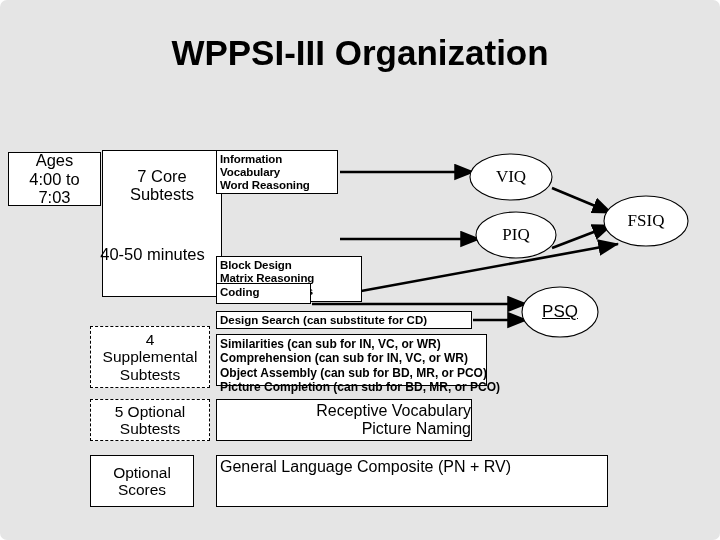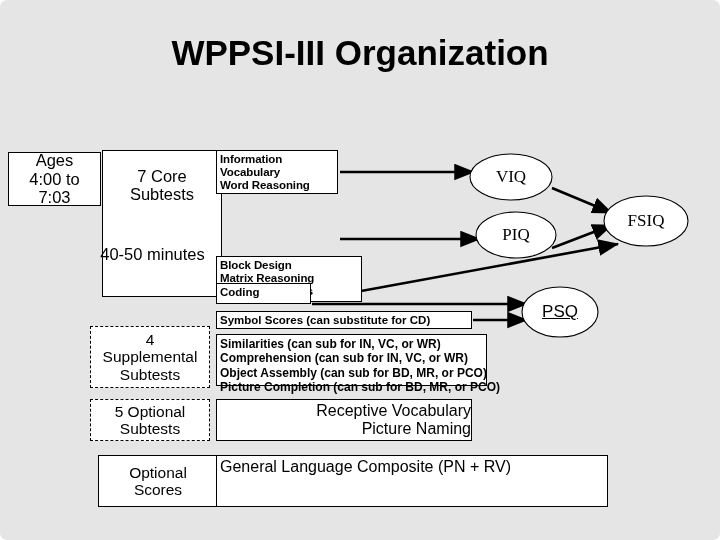--- a/index.html
+++ b/index.html
@@ -149,21 +149,21 @@
     <span class="lbl-line">4</span>
     <span class="lbl-line">Supplemental</span>
     <span class="lbl-line">Subtests</span>
   </div>
 
   <div class="box center dashed t-left" style="left:90px; top:399px; width:120px; height:42px;">
     <span class="lbl-line">5 Optional</span>
     <span class="lbl-line">Subtests</span>
   </div>
 
-  <div class="box center t-left" style="left:90px; top:455px; width:120px; height:52px;margin-left:8px;">
+  <div class="box center t-left" style="left:90px; top:455px; width:104px; height:52px;">
     <span class="lbl-line">Optional</span>
     <span class="lbl-line">Scores</span>
   </div>
 
   <div class="box lefttop t-sub3" style="left:216px; top:150px; width:122px; height:44px;">
     <span class="lbl-line">Information</span>
     <span class="lbl-line">Vocabulary</span>
     <span class="lbl-line">Word Reasoning</span>
   </div>
 
@@ -171,21 +171,21 @@
     <span class="lbl-line">Block Design</span>
     <span class="lbl-line">Matrix Reasoning</span>
     <span class="lbl-line">Picture Concepts</span>
   </div>
 
   <div class="box lefttop t-coding" style="left:216px; top:283px; width:95px; height:21px;">
     <span class="lbl-line">Coding</span>
   </div>
 
   <div class="box lefttop t-symbol" style="left:216px; top:311px; width:256px; height:18px;">
-    <span class="lbl-line">Symbol Scores (can substitute for CD)</span>
+    <span class="lbl-line">Design Search (can substitute for CD)</span>
   </div>
 
   <div class="box lefttop t-supp" style="left:216px; top:334px; width:271px; height:52px;">
     <span class="lbl-line">Similarities (can sub for IN, VC, or WR)</span>
     <span class="lbl-line">Comprehension (can sub for IN, VC, or WR)</span>
     <span class="lbl-line">Object Assembly (can sub for BD, MR, or PCO)</span>
     <span class="lbl-line">Picture Completion (can sub for BD, MR, or PCO)</span>
   </div>
 
   <div class="box lefttop t-recept" style="left:216px; top:399px; width:256px; height:42px;text-align:right;">

